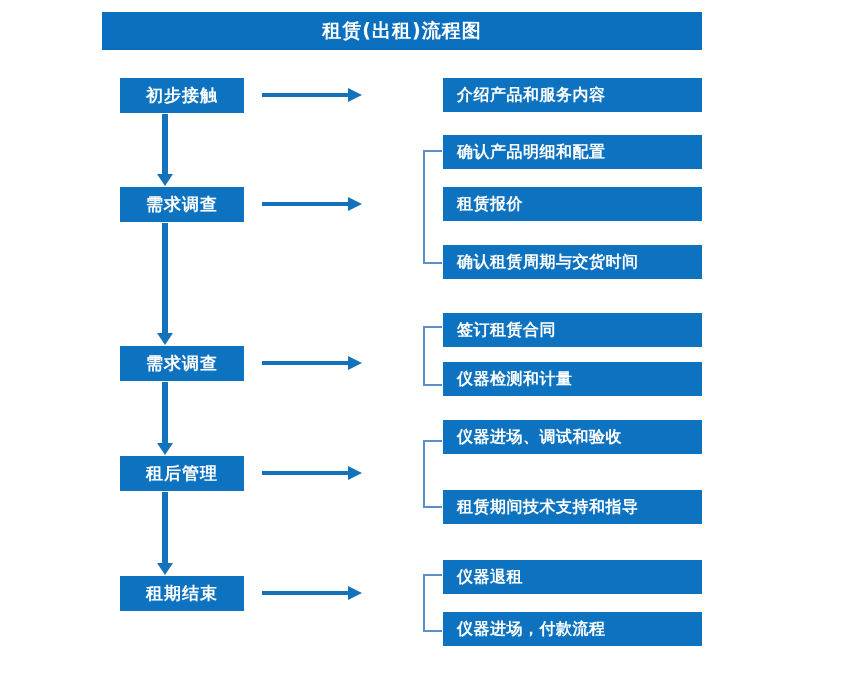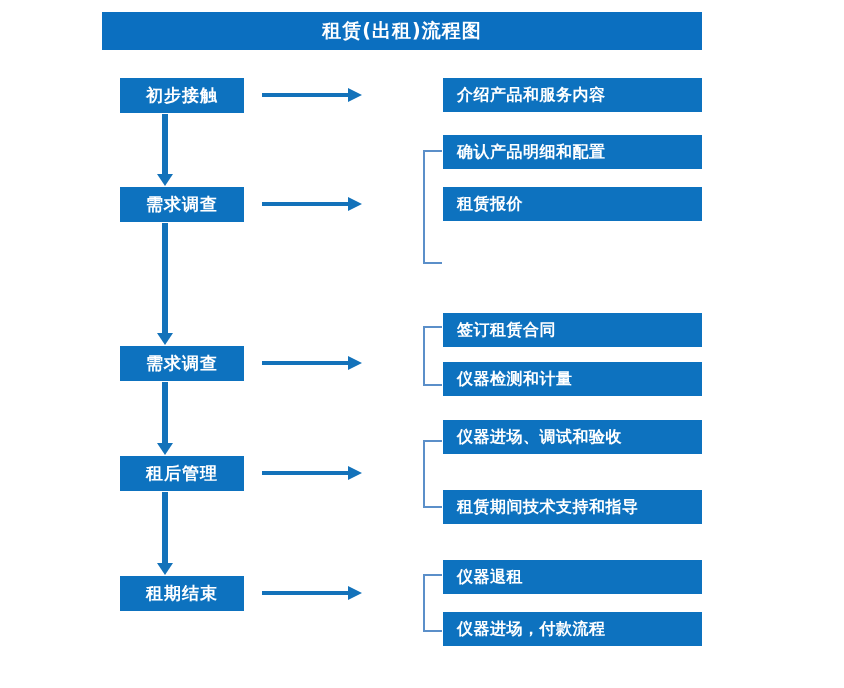--- a/index.html
+++ b/index.html
@@ -181,20 +181,21 @@
   </div>
 
   <div class="bracket" style="top:150px; height:114px;"></div>
   <div class="bracket" style="top:326px; height:60px;"></div>
   <div class="bracket" style="top:440px; height:68px;"></div>
   <div class="bracket" style="top:574px; height:58px;"></div>
 
   <div class="detail-box" style="top:78px;">介绍产品和服务内容</div>
   <div class="detail-box" style="top:135px;">确认产品明细和配置</div>
   <div class="detail-box" style="top:187px;">租赁报价</div>
+  <div class="detail-box" style="top:245px;">确认租赁周期与交货时间</div>
   <div class="detail-box" style="top:313px;">签订租赁合同</div>
   <div class="detail-box" style="top:362px;">仪器检测和计量</div>
   <div class="detail-box" style="top:420px;">仪器进场、调试和验收</div>
   <div class="detail-box" style="top:490px;">租赁期间技术支持和指导</div>
   <div class="detail-box" style="top:560px;">仪器退租</div>
   <div class="detail-box" style="top:612px;">仪器进场，付款流程</div>
 
 </div>
 
 </body></html>

